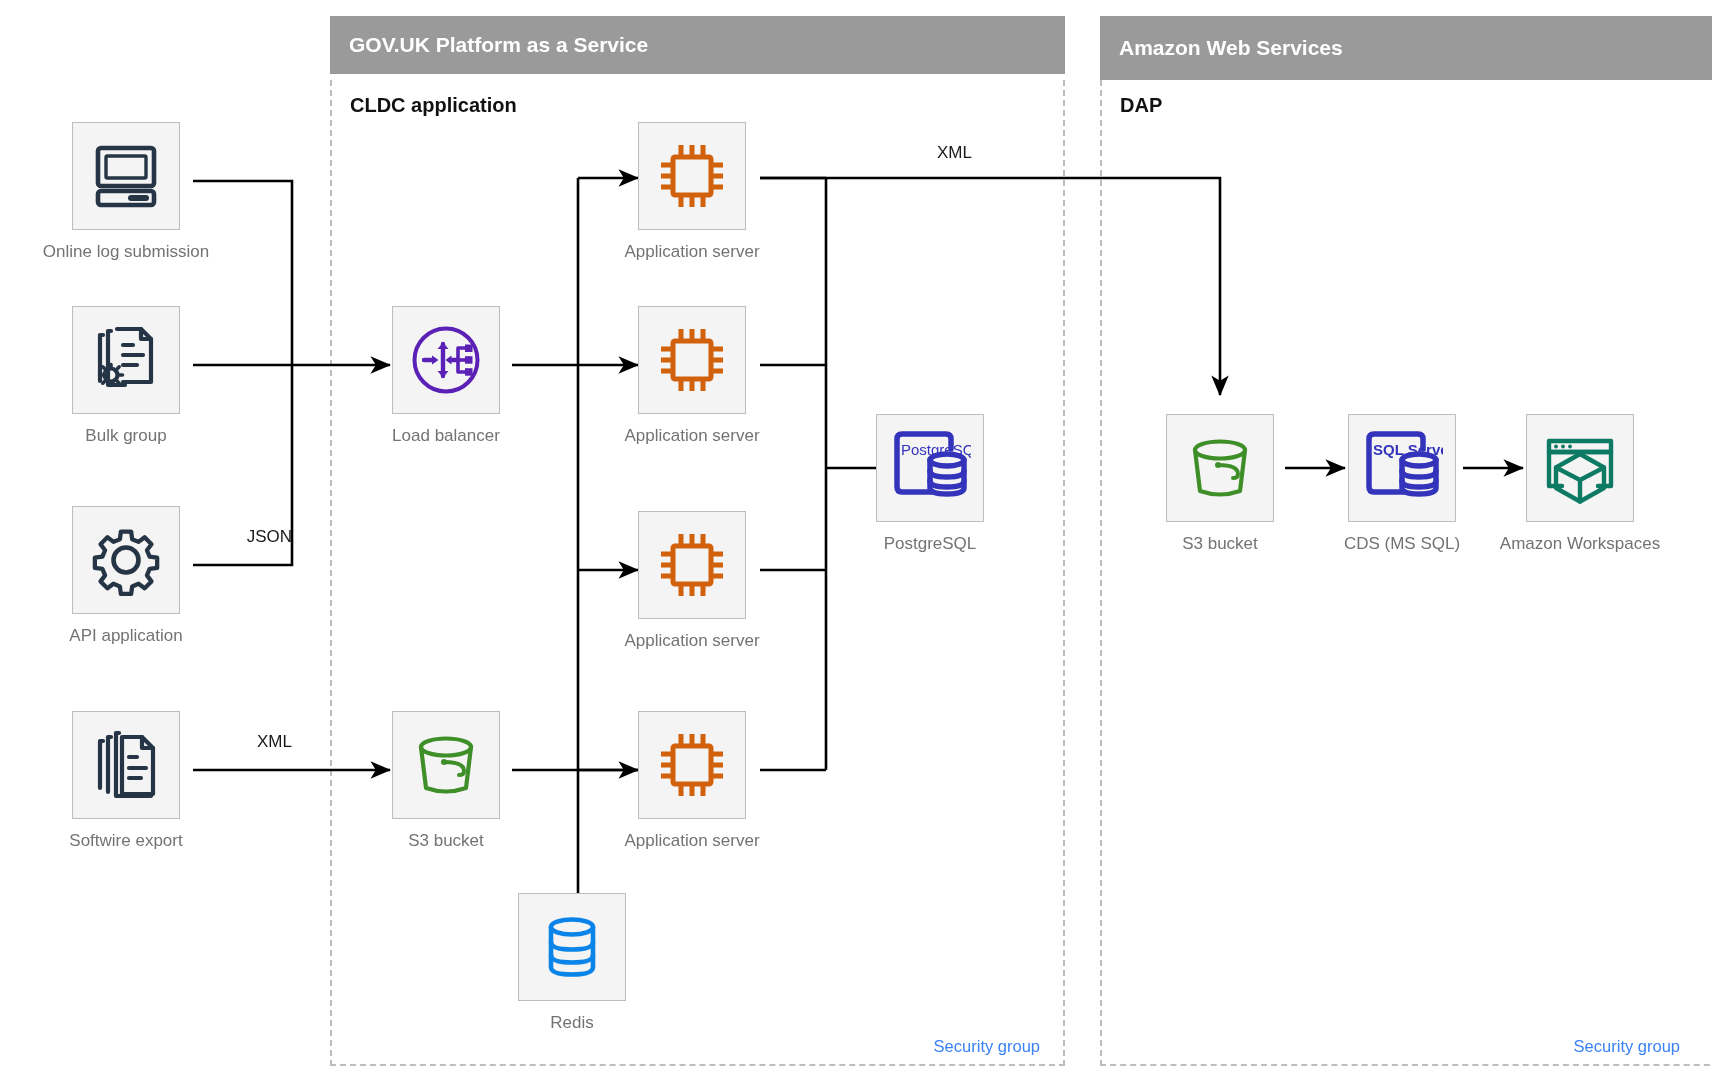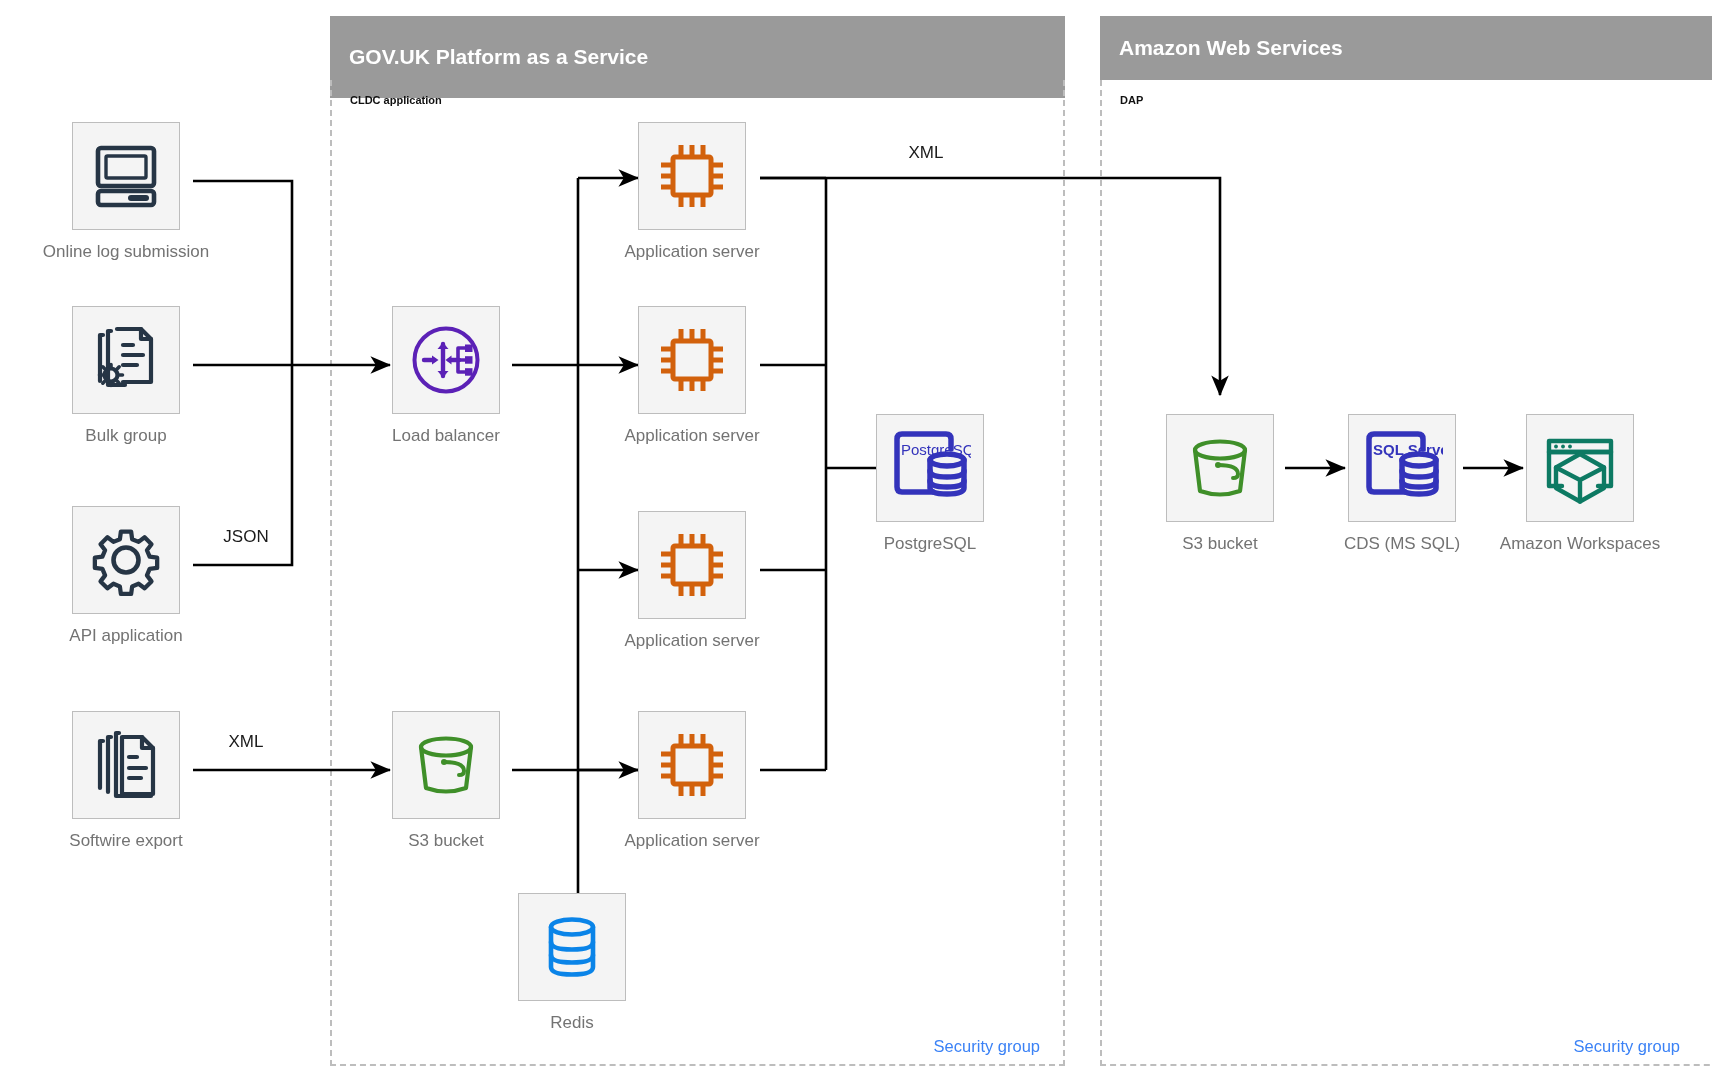--- a/index.html
+++ b/index.html
@@ -9,45 +9,45 @@
   .panel-header{
     position:absolute;background:#9a9a9a;color:#ffffff;
     font-weight:bold;font-size:21px;display:flex;align-items:center;
     padding-left:19px;box-sizing:border-box;
   }
   .panel-body{
     position:absolute;border:2px dashed #bdbdbd;border-top:none;box-sizing:border-box;
     background:transparent;
   }
   .panel-sublabel{
-    position:absolute;font-weight:bold;font-size:11px;color:#111111;
+    position:absolute;font-weight:bold;font-size:20px;color:#111111;
   }
   .sec-label{
     position:absolute;font-size:16.5px;color:#3b82f6;text-align:right;
   }
   .node{position:absolute;}
   .node .box{
     width:108px;height:108px;background:#f4f4f4;border:1.5px solid #bdbdbd;
     box-sizing:border-box;display:flex;align-items:center;justify-content:center;
   }
   .node .cap{
     position:absolute;left:50%;transform:translateX(-50%);
     top:120px;white-space:nowrap;font-size:17px;color:#737373;
   }
   .edge-label{
     position:absolute;font-size:17px;color:#1a1a1a;white-space:nowrap;
-    text-align:center;
+    text-align:right;
   }
 </style>
 </head>
 <body>
 
 <div id="stage">
 
-  <div class="panel-header" style="left:330px;top:16px;width:735px;height:82px;">
+  <div class="panel-header" style="left:330px;top:16px;width:735px;height:58px;">
     <span>GOV.UK Platform as a Service</span>
   </div>
   <div class="panel-body" style="left:330px;top:80px;width:735px;height:986px;"></div>
   <div class="panel-sublabel" style="left:350px;top:94px;">CLDC application</div>
   <div class="sec-label" style="left:790px;top:1037px;width:250px;">Security group</div>
 
   <div class="panel-header" style="left:1100px;top:16px;width:612px;height:64px;">
     <span>Amazon Web Services</span>
   </div>
   <div class="panel-body" style="left:1100px;top:80px;width:640px;height:986px;"></div>

